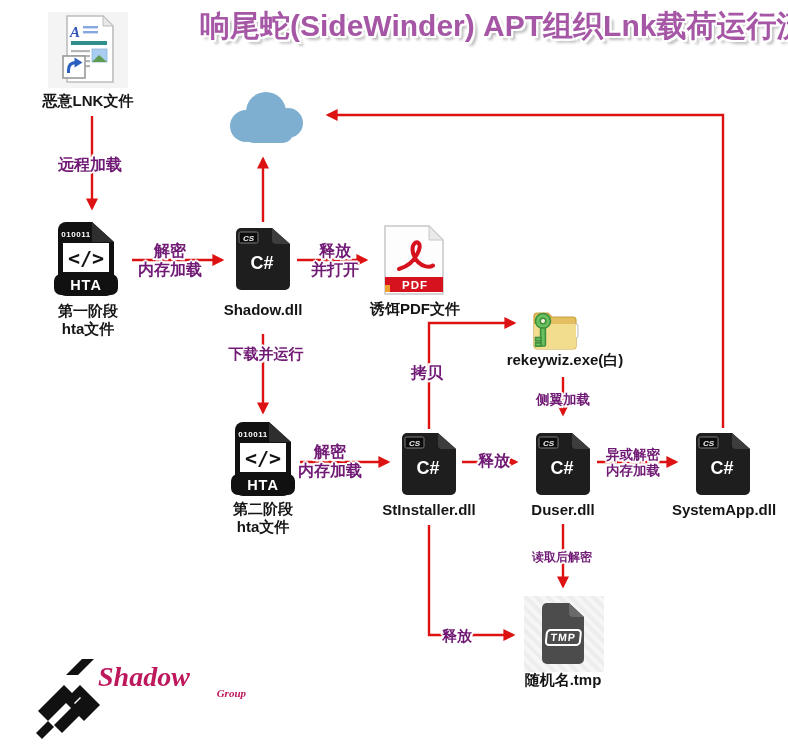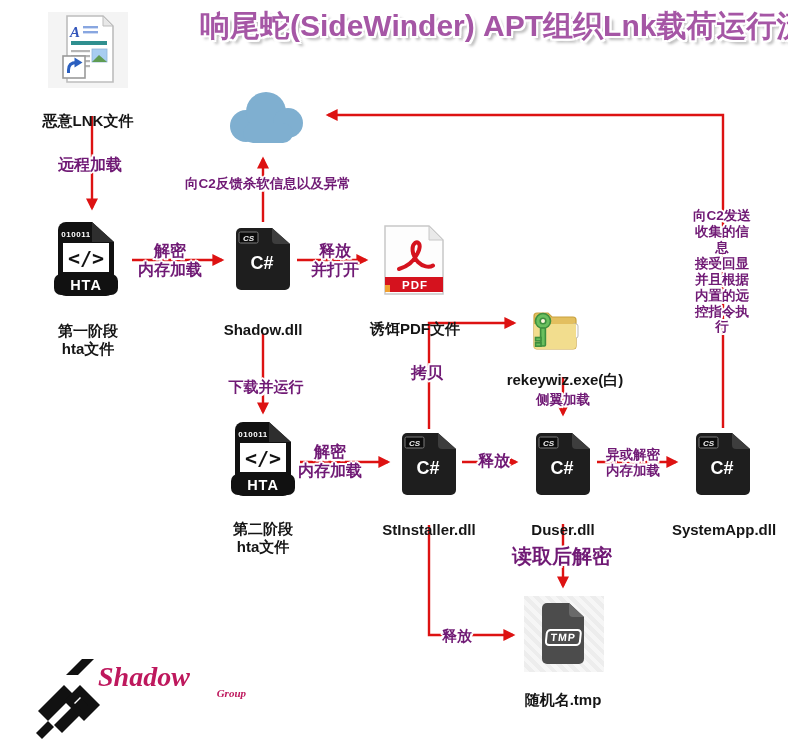--- a/index.html
+++ b/index.html
@@ -17,26 +17,26 @@
     white-space:nowrap;
   }
   
   .edge-label{
     position:absolute;transform:translate(-50%,-50%);
     color:#701a75;font-weight:bold;text-align:center;line-height:1.18;
     white-space:pre-line;
     text-shadow:-2px 0 #fff,2px 0 #fff,0 -2px #fff,0 2px #fff,
       -1.5px -1.5px #fff,1.5px -1.5px #fff,-1.5px 1.5px #fff,1.5px 1.5px #fff;
   }
-  .fs16{font-size:16px;} .fs15{font-size:15px;} .fs14{font-size:20px;} .fs13{font-size:13.5px;}
+  .fs16{font-size:16px;} .fs15{font-size:15px;} .fs14{font-size:12px;} .fs13{font-size:13.5px;}
   
   .node-label{
     position:absolute;transform:translateX(-50%);
     color:#151515;font-weight:bold;font-size:15px;text-align:center;
-    line-height:1.2;white-space:pre-line;margin-top:20px;
+    line-height:1.2;white-space:pre-line;
   }
   
   .hatch{
     background:repeating-linear-gradient(45deg,#f6f6f6 0 4px,#ededed 4px 8px);
   }
   .lnk-backdrop{background:#f4f4f4;}
   
   .logo-text{
     position:absolute;left:98px;top:662px;width:150px;
     font-family:"Liberation Serif","DejaVu Serif",serif;
@@ -194,36 +194,32 @@
     <path d="M9 2 h22 l15 14 v42 a5 5 0 0 1 -5 5 h-32 a5 5 0 0 1 -5 -5 v-51 a5 5 0 0 1 5 -5 z" fill="#4c4c4c"></path>
     <path d="M31 2 l15 14 h-11 a4 4 0 0 1 -4 -4 z" fill="#6a6a6a"></path>
     <g transform="matrix(1,0,-0.1,1,5,0)">
       <rect x="7" y="29" width="34" height="15" rx="3.5" fill="none" stroke="#fff" stroke-width="2"></rect>
       <text x="24" y="40.5" font-size="10.5" font-weight="bold" fill="#fff" letter-spacing="1" text-anchor="middle">TMP</text>
     </g>
   </svg>
   <div class="node-label" style="left:563px;top:671px;">随机名.tmp</div>
 
   <div class="edge-label fs16" style="left:90px;top:165px;">远程加载</div>
-  <div class="edge-label fs13" style="left:268px;top:184px;">向C2反馈杀软信息以及异常</div>
   <div class="edge-label fs16" style="left:170px;top:261px;">解密
 内存加载</div>
   <div class="edge-label fs16" style="left:335px;top:261px;">释放
 并打开</div>
-  <div class="edge-label fs15" style="left:266px;top:387px;">下载并运行</div>
+  <div class="edge-label fs15" style="left:266px;top:354px;">下载并运行</div>
   <div class="edge-label fs16" style="left:330px;top:462px;">解密
 内存加载</div>
   <div class="edge-label fs16" style="left:427px;top:373px;">拷贝</div>
   <div class="edge-label fs13" style="left:563px;top:400px;">侧翼加载</div>
   <div class="edge-label fs16" style="left:494px;top:461px;">释放</div>
   <div class="edge-label fs13" style="left:633px;top:463px;">异或解密
 内存加载</div>
-  <div class="edge-label fs13" style="left:722px;top:272px;">向C2发送收集的信息
-接受回显并且根据
-内置的远控指令执行</div>
   <div class="edge-label fs14" style="left:562px;top:557px;">读取后解密</div>
   <div class="edge-label fs15" style="left:457px;top:636px;">释放</div>
 
   <svg class="abs" style="left:28px;top:655px;" width="80" height="90" viewBox="0 0 80 90">
     <g fill="#111">
       <polygon points="38,20 54,4 66,4 50,20"></polygon>
       <polygon points="10,56 36,30 46,40 20,66"></polygon>
       <polygon points="26,70 58,38 66,46 34,78"></polygon>
       <path fill-rule="evenodd" d="M52 30 L72 50 L56 66 L36 46 Z M52 42 L60 50 L54 56 L46 48 Z"></path>
       <polygon points="8,78 20,66 26,72 14,84"></polygon>

